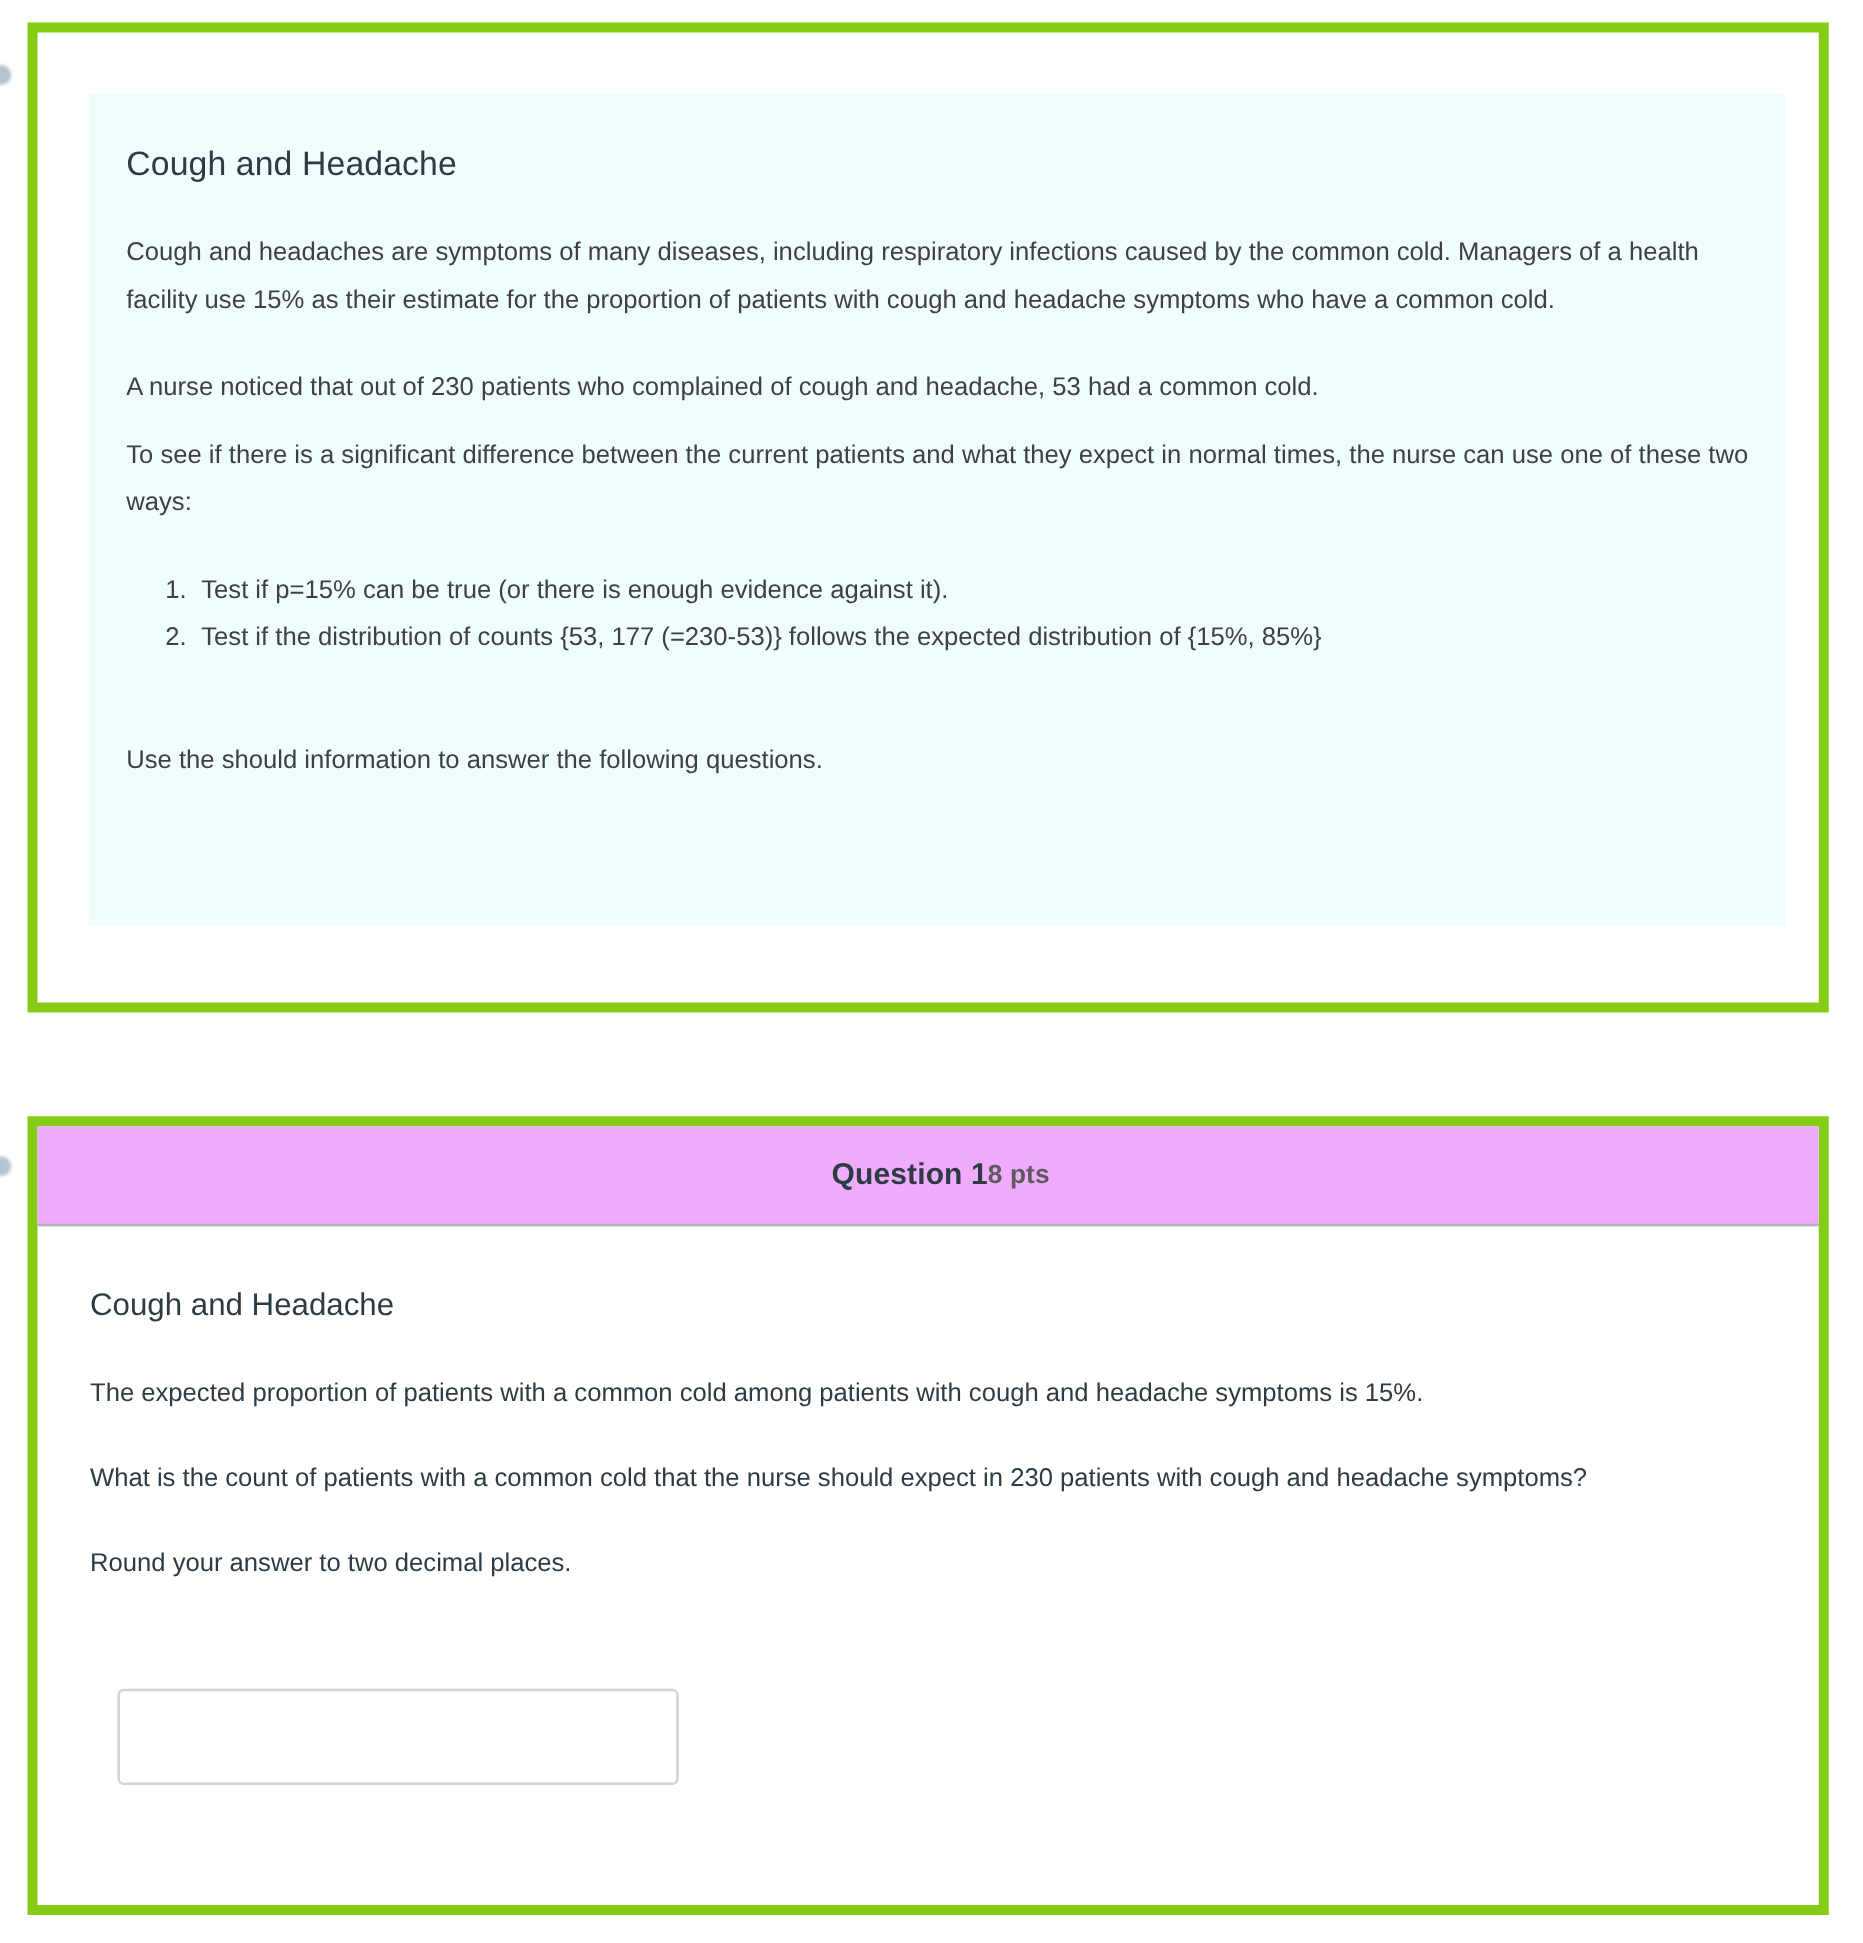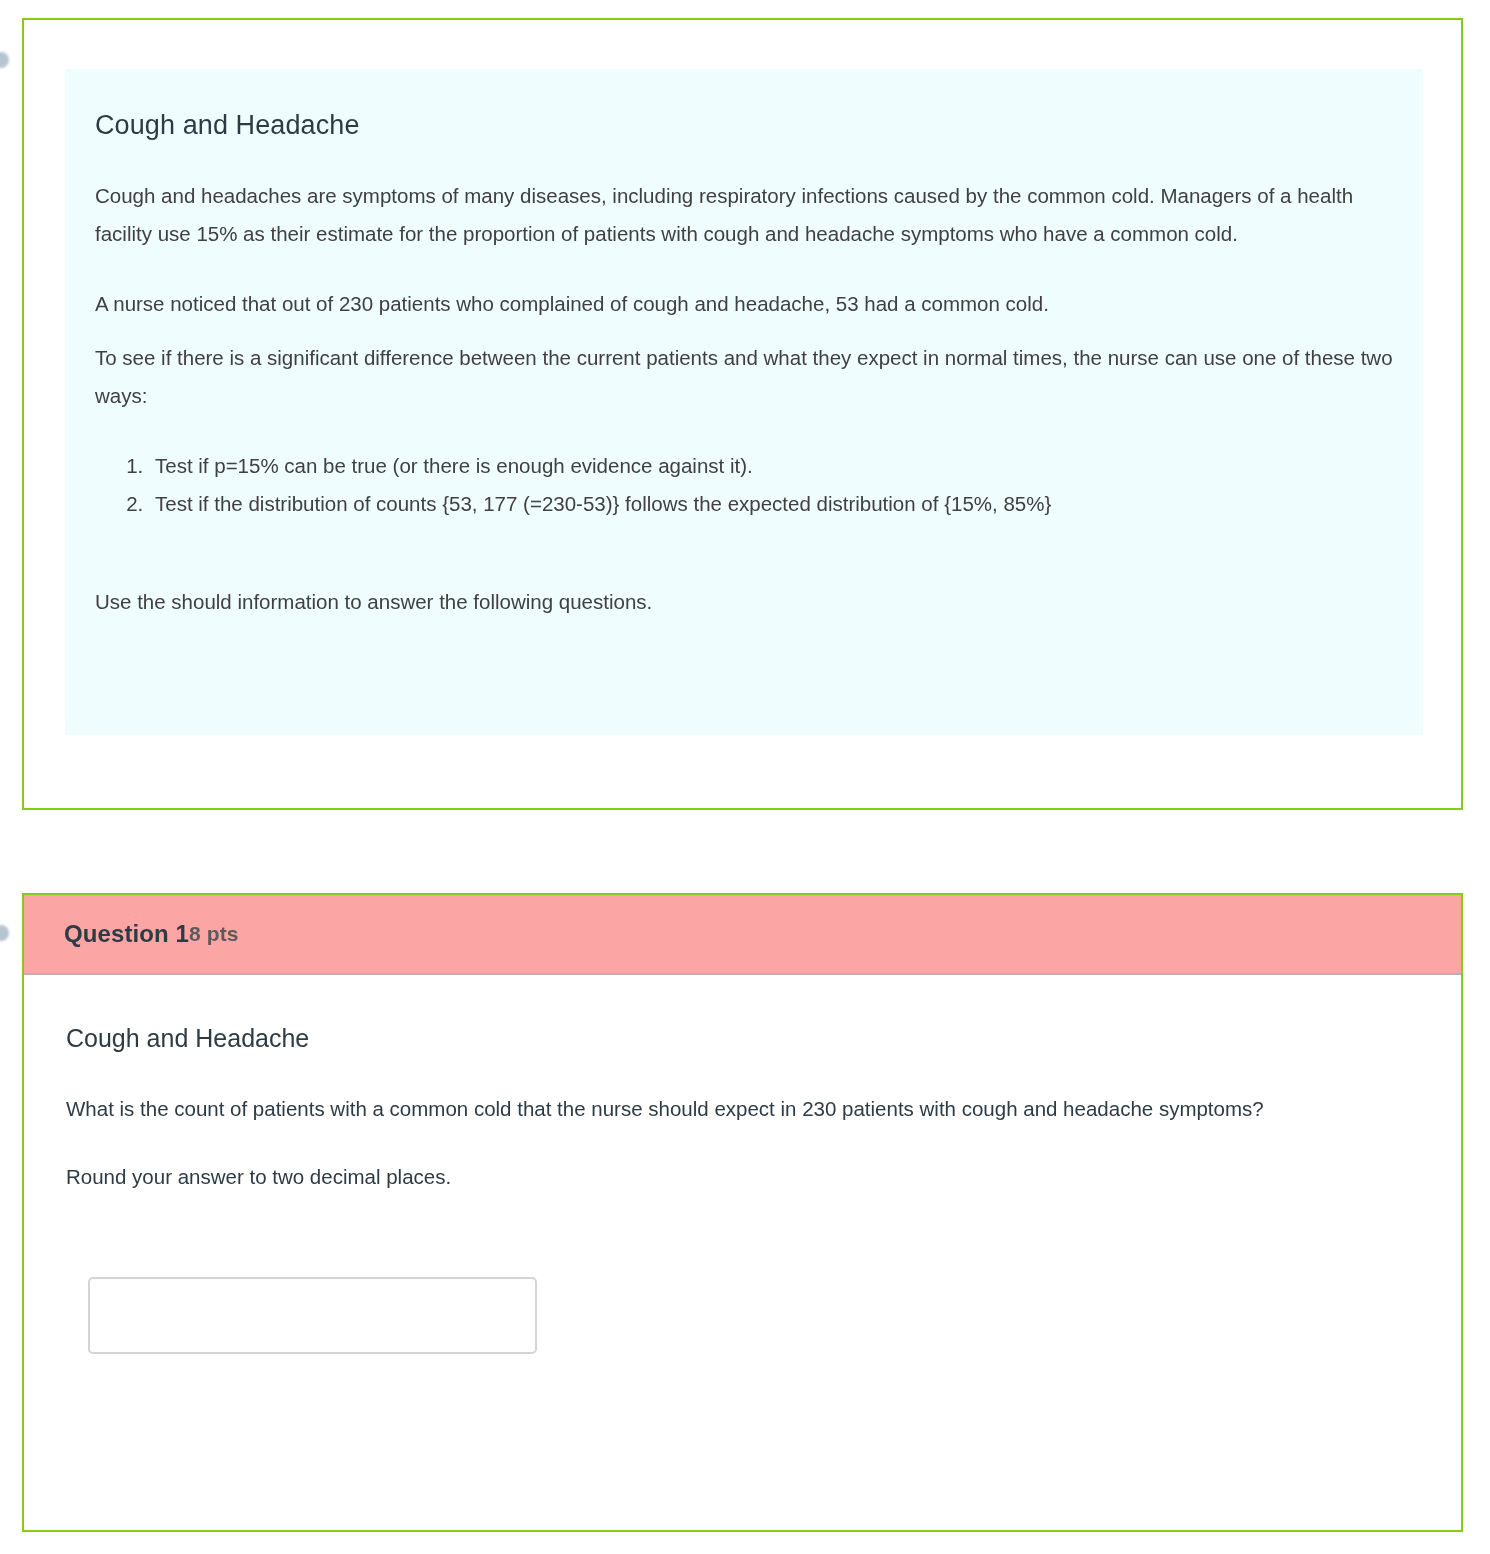--- a/index.html
+++ b/index.html
@@ -28,21 +28,21 @@
     opacity: .55;
     filter: blur(1.2px);
   }
   .edge-dot.one  { top: 52px; }
   .edge-dot.two  { top: 925px; }
 
   
   .card {
     position: absolute;
     box-sizing: border-box;
-    border: 2px solid #84cc16;
+    border: 8px solid #84cc16;
     background: #ffffff;
   }
 
   
   #stimulus-card {
     left: 22px;
     top: 18px;
     width: 1441px;
     height: 792px;
   }
@@ -84,25 +84,25 @@
   
   #question-card {
     left: 22px;
     top: 893px;
     width: 1441px;
     height: 639px;
   }
   .question-header {
     box-sizing: border-box;
     height: 80px;
-    background: #fca5a5;
+    background: #f0abfc;
     border-bottom: 2px solid #b4b4b4;
     display: flex;
     align-items: center;
-    justify-content: flex-start;
+    justify-content: center;
     padding: 0 20px 0 40px;
   }
   .question-header .q-title {
     font-size: 24px;
     font-weight: bold;
     color: #2d3b45;
     letter-spacing: .1px;
   }
   .question-header .q-points {
     font-size: 21px;
@@ -177,19 +177,20 @@
 
 <section class="card" id="question-card">
 
   <header class="question-header">
     <span class="q-title">Question 1</span>
     <span class="q-points">8 pts</span>
   </header>
 
   <div class="question-body">
     <h3>Cough and Headache</h3>
+    <p>The expected proportion of patients with a common cold among patients with cough and headache symptoms is 15%.</p>
     <p>What is the count of patients with a common cold that the nurse should expect in 230 patients with cough and headache symptoms?</p>
 
     <p class="round-note">Round your answer to two decimal places.</p>
 
     <input class="answer-input" type="text" placeholder="" style="">
   </div>
 </section>
 
 </body></html>

